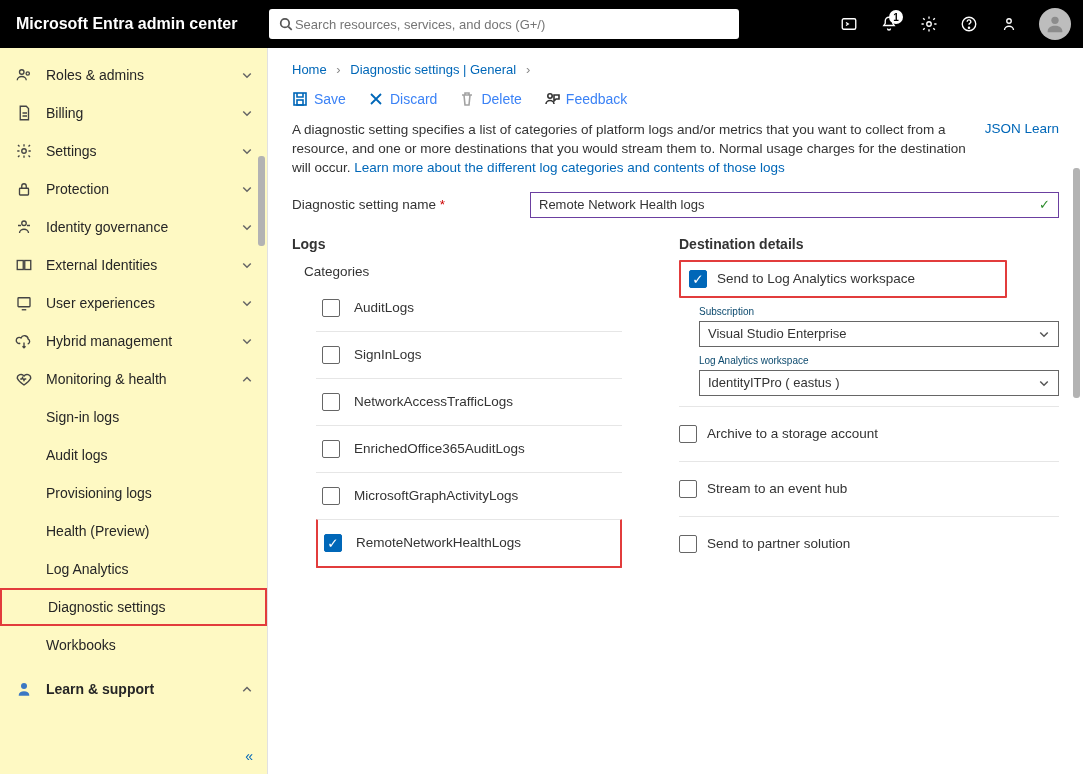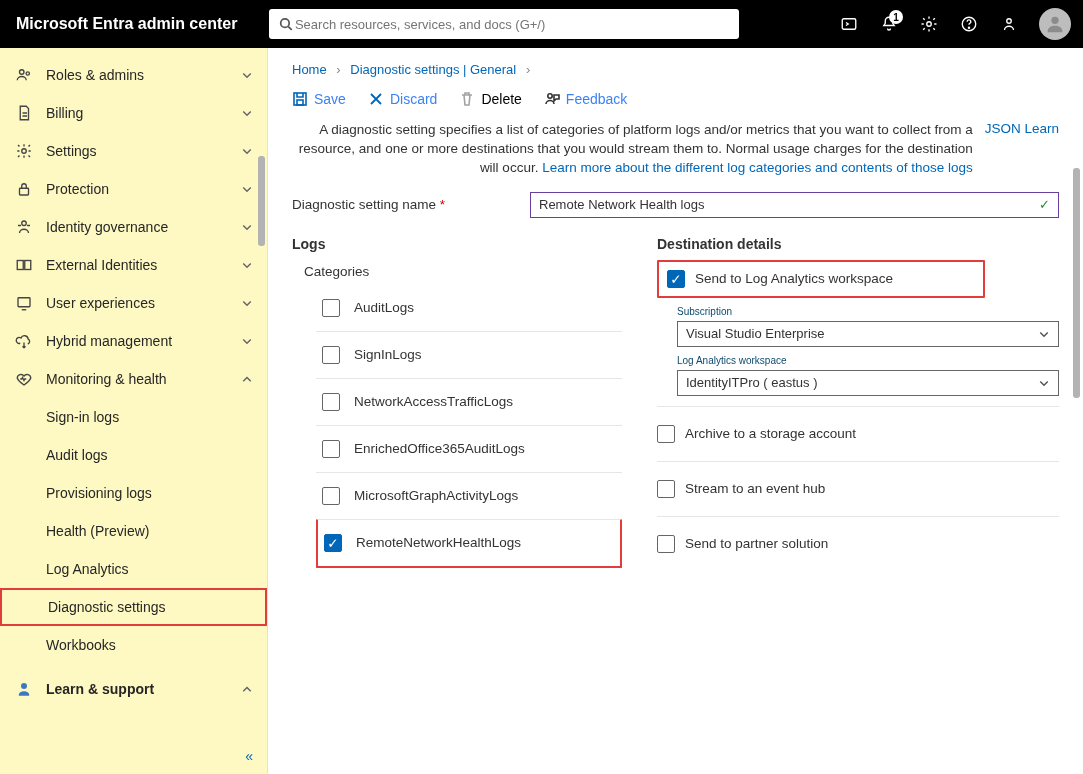--- a/index.html
+++ b/index.html
@@ -29,33 +29,33 @@
   .main { flex:1; position:relative; overflow:hidden;}
   .main .scroll-thumb{ position:absolute; top:120px; right:3px; width:7px; height:230px; background:#b3b3b3; border-radius:3px;}
   .crumbs{ padding:14px 24px 0 24px; font-size:13px; color:#0067b8;}
   .crumbs .sep{color:#888; margin:0 6px;}
   .titlebar{ display:flex; align-items:center; padding:6px 24px 10px 24px;}
   .titlebar h1{margin:0; font-size:26px; font-weight:600; color:#222;}
   .titlebar .dots{margin-left:12px;color:#666;}
   .close-x{ margin-left:auto; font-size:18px; color:#555; cursor:pointer;}
   .toolbar{ display:flex; align-items:center; padding:14px 24px 10px 24px; gap:22px; font-size:14px;}
   .tbtn{ display:flex; align-items:center; gap:6px; color:#3b82f6; cursor:pointer;}
-  .tbtn.disabled{ color:#000000;}
+  .tbtn.disabled{ color:#3b82f6;}
   .tbtn svg{width:16px;height:16px;}
   .content{ padding:4px 24px 0 24px; font-size:13.5px; color:#333; display:flex; flex-direction:column; }
-  .desc{ display:flex; align-items:flex-start; gap:12px;text-align:right; }
+  .desc{ display:flex; align-items:flex-start; gap:12px; }
   .desc p{margin:0; line-height:1.4;}
   .desc a{color:#0067b8; text-decoration:none;}
   .jsonview{ color:#0067b8; white-space:nowrap; margin-left:auto; cursor:pointer;}
   .namefield{ display:flex; align-items:center; margin-top:14px;}
   .namefield label{ width:238px; font-size:13.5px;}
   .req{color:#c00;}
   .tbox{ flex:1; border:1px solid #6b3fa0; height:26px; display:flex;align-items:center;padding:0 8px; font-size:13px; justify-content:space-between;}
   .tbox .check{color:#2a8b2a;}
-  .columns{ display:flex; margin-top:18px; gap:35px;}
+  .columns{ display:flex; margin-top:18px; gap:57px;}
   .col{ flex:1;}
   .col h4{ margin:0 0 8px 0; font-size:14px; font-weight:600;}
   .cat-head{ font-size:13.5px; padding:4px 0 6px 12px;}
   .logrow{ border-top:1px solid #e6e6e6; margin-left:24px; padding:14px 6px; display:flex; align-items:center; font-size:13.5px;}
   .logrow.first{border-top:0;}
   .ck{ width:18px;height:18px;border:1px solid #666; border-radius:2px;margin-right:14px; display:flex;align-items:center;justify-content:center; background:#fff;}
   .ck.on{ background:#0067b8; border-color:#0067b8; color:#fff;}
   .hl-red{ border:2.5px solid #e23c3c; border-radius:1px;}
   .destrow{ display:flex; align-items:center; font-size:13.5px; padding:8px 0 8px 0;}
   .destblock{ border-top:1px solid #e6e6e6; padding-top:10px; margin-top:10px;}

